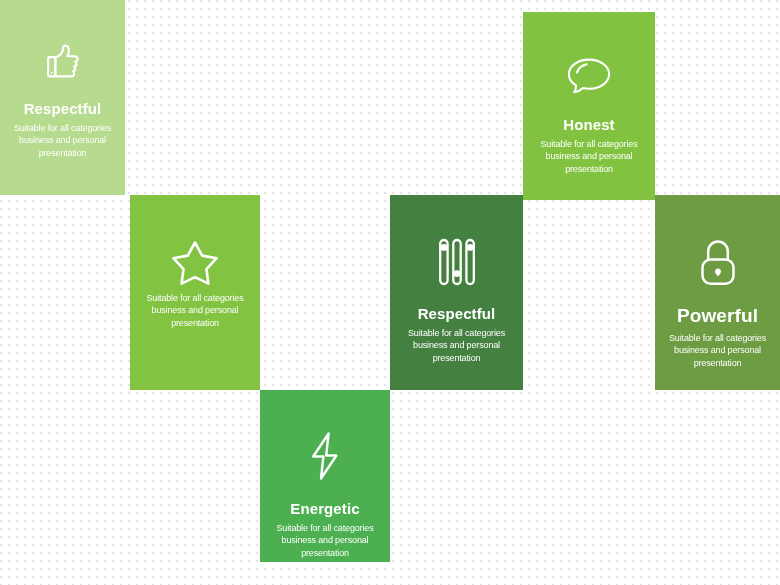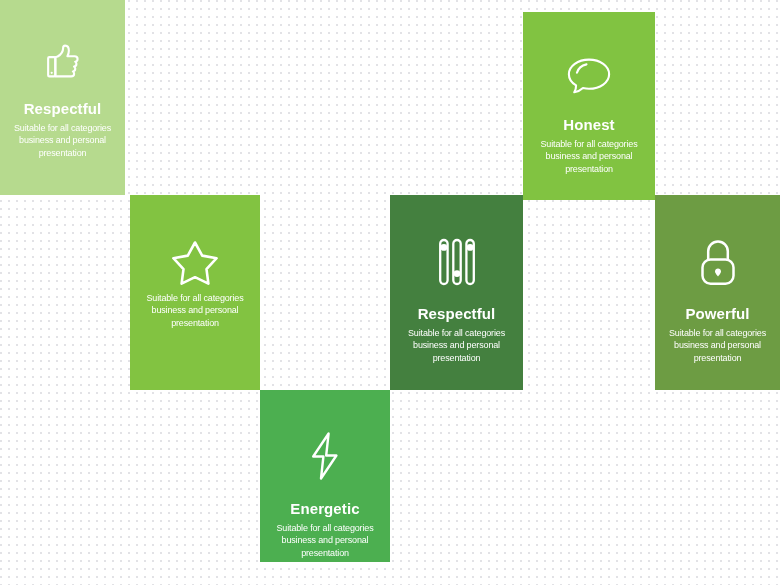--- a/index.html
+++ b/index.html
@@ -90,21 +90,21 @@
   }
   #tile-strategic .tile-icon  { margin-top: 42px; }
   #tile-strategic .tile-title { font-size: 15px; margin-top: 18px; }
   #tile-strategic .tile-desc  { font-size: 9px;  margin-top: 5px; width: 128px; }
 
   #tile-powerful {
     left: 655px; top: 195px; width: 125px; height: 195px;
     background-color: #6d9c43;
   }
   #tile-powerful .tile-icon  { margin-top: 42px; }
-  #tile-powerful .tile-title { font-size: 15px; margin-top: 18px; }
+  #tile-powerful .tile-title { font-size: 19px; margin-top: 18px; }
   #tile-powerful .tile-desc  { font-size: 9px;  margin-top: 5px; width: 122px; }
 
   #tile-energetic {
     left: 260px; top: 390px; width: 130px; height: 172px;
     background-color: #4caf50;
   }
   #tile-energetic .tile-icon  { margin-top: 40px; }
   #tile-energetic .tile-title { font-size: 15px; margin-top: 18px; }
   #tile-energetic .tile-desc  { font-size: 9px;  margin-top: 5px; width: 128px; }
 

